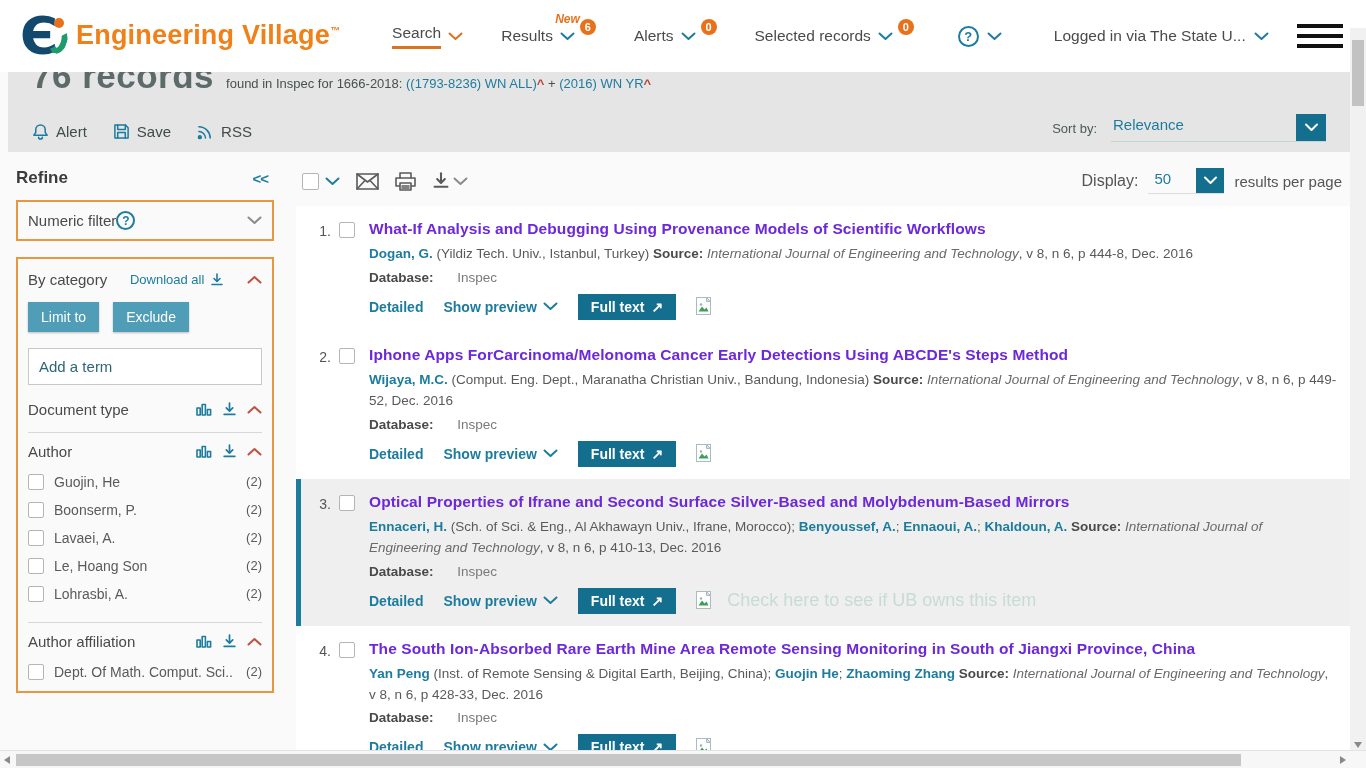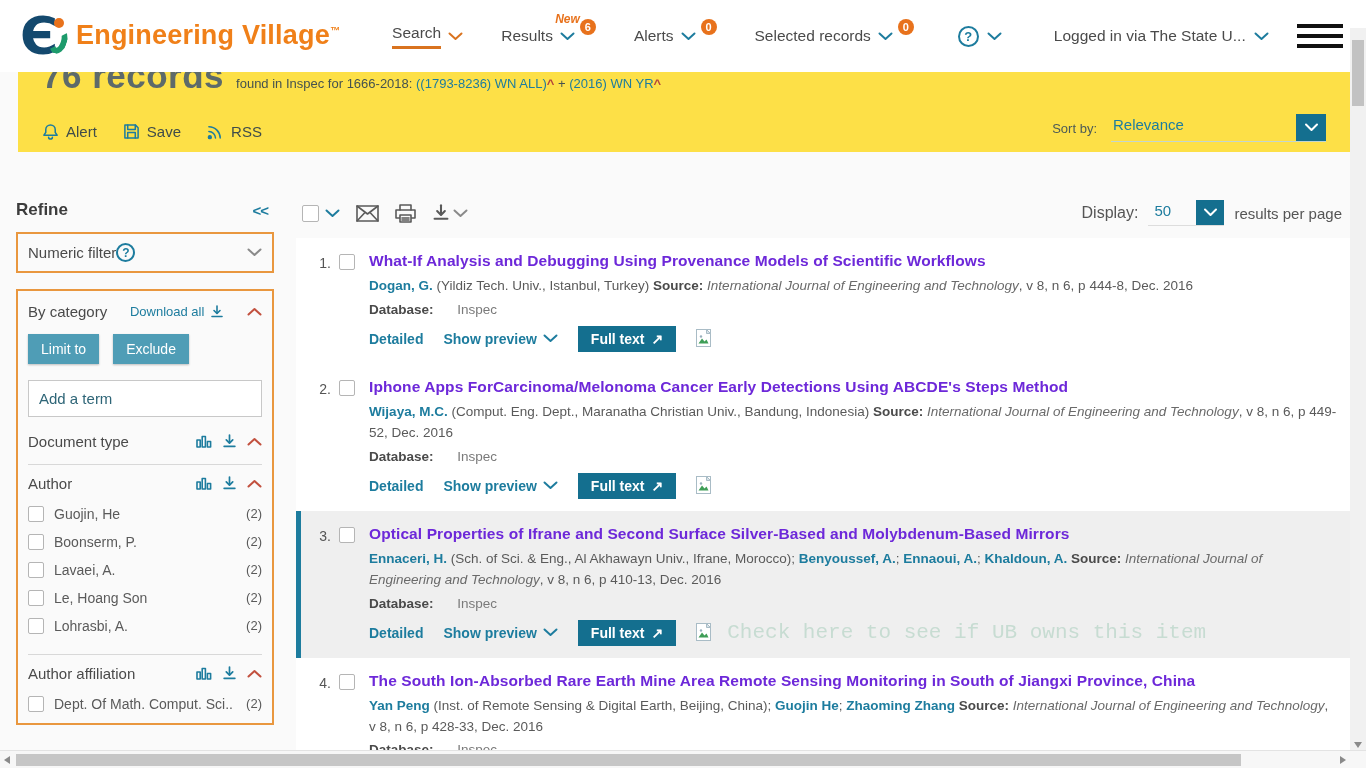--- a/index.html
+++ b/index.html
@@ -33,38 +33,38 @@
   .chev-red path { stroke:#c2503e; }
 
   .help-menu { display:flex; align-items:center; gap:8px; margin-left:44px; cursor:pointer; }
   .help-circle { width:21px; height:21px; border:2px solid #1d7c9e; border-radius:50%; color:#1d7c9e; font-size:13px; font-weight:bold;
                  display:flex; align-items:center; justify-content:center; }
   .account { display:flex; align-items:center; gap:8px; margin-left:52px; font-size:15.5px; color:#4a4a4a; cursor:pointer; white-space:nowrap; }
   .hamburger { margin-left:28px; cursor:pointer; }
   .hamburger span { display:block; width:46px; height:4px; background:#111; margin:6px 0; }
 
   
-  .greenbar { position:absolute; top:72px; left:18px; right:16px; height:80px; background:#fde047; overflow:hidden; z-index:2; padding:0 24px; }
+  .greenbar { position:absolute; top:72px; left:8px; right:16px; height:80px; background:#e5e5e5; overflow:hidden; z-index:2; padding:0 24px; }
   .records-line { display:flex; align-items:baseline; gap:12px; margin-top:-16px; }
   .records-count { font-size:35px; font-weight:bold; color:#5d6a6a; letter-spacing:0.5px; white-space:nowrap; }
   .found-text { font-size:13px; color:#44524f; }
   .q-link { color:#1d7c9e; cursor:pointer; }
   .q-caret { color:#b5453a; font-weight:bold; cursor:pointer; }
   .q-plain { color:#44524f; }
   .bar-actions { position:absolute; left:24px; bottom:12px; display:flex; align-items:center; gap:26px;justify-content:flex-end; }
   .bar-action { display:flex; align-items:center; gap:7px; font-size:15px; color:#3f4c4a; cursor:pointer; }
   .bar-action svg { width:17px; height:17px; }
   .sort-wrap { position:absolute; right:24px; bottom:10px; display:flex; align-items:flex-end; gap:0; }
   .sort-label { font-size:13px; color:#4c5a57; margin-right:14px; margin-bottom:6px; }
   .sort-box { display:flex; align-items:center; border-bottom:1px solid #c3d6cf; width:215px; justify-content:space-between; }
   .sort-value { font-size:15px; color:#1d7c9e; padding:0 2px 6px 2px; }
   .dd-btn { width:30px; height:27px; background:#146f8f; display:flex; align-items:center; justify-content:center; cursor:pointer; }
 
   
-  .content { position:absolute; top:152px; left:0; right:16px; bottom:18px; display:flex; background:#fafafa; overflow:hidden;margin-top:32px; }
+  .content { position:absolute; top:152px; left:0; right:16px; bottom:18px; display:flex; background:#fafafa; overflow:hidden; }
 
   
   .refine { width:258px; margin-left:16px; padding-top:16px; flex-shrink:0; }
   .refine-head { display:flex; justify-content:space-between; align-items:center; padding-right:6px; }
   .refine-title { font-size:17px; font-weight:bold; color:#3c3c3c; }
   .refine-collapse { color:#1d7c9e; font-size:15px; font-weight:bold; cursor:pointer; letter-spacing:-1px; }
   .numeric-box { margin-top:12px; border:2px solid #e9973f; padding:9px 10px; display:flex; align-items:center; font-size:15px; color:#4a4a4a; cursor:pointer; }
   .numeric-box .help-circle { width:19px; height:19px; font-size:12px; }
   .numeric-box .chev { margin-left:auto; }
   .category-box { margin-top:16px; border:2px solid #e9973f; padding:12px 10px 4px 10px; }
@@ -119,21 +119,21 @@
   .b-author { color:#1d7c9e; font-weight:bold; cursor:pointer; }
   .b-bold { font-weight:bold; color:#4a4a4a; }
   .b-italic { font-style:italic; color:#6a6a6a; }
   .r-db { margin-top:5px; font-size:13.5px; }
   .r-db-label { font-weight:bold; color:#4a4a4a; }
   .r-db-value { color:#7a7a7a; margin-left:20px; }
   .r-actions { margin-top:9px; display:flex; align-items:center; gap:20px; }
   .r-link { font-size:14px; font-weight:bold; color:#1d7c9e; cursor:pointer; display:flex; align-items:center; gap:6px; }
   .r-fulltext { background:#146f8f; color:#fff; font-size:14px; font-weight:bold; padding:5px 13px; display:flex; align-items:center; gap:7px; cursor:pointer; }
   .broken-img { display:inline-flex; }
-  .owns-alt { font-size:21px; color:#c7dcd2; margin-left:-6px; white-space:nowrap;font-family:Liberation Mono, monospace; }
+  .owns-alt { font-size:18px; color:#c7dcd2; margin-left:-6px; white-space:nowrap; }
 
   
   .vscroll { position:absolute; top:28px; right:0; width:16px; bottom:18px; background:#f1f1f1; z-index:10; }
   .vthumb { position:absolute; top:12px; left:2px; right:2px; height:66px; background:#c2c2c2; }
   .varrow { position:absolute; bottom:2px; left:4px; width:0; height:0; border-left:4px solid transparent; border-right:4px solid transparent; border-top:6px solid #8a8a8a; }
   .hscroll { position:absolute; left:0; right:0; bottom:0; height:18px; background:#f7f7f7; border-top:1px solid #e3e3e3; z-index:10; }
   .hthumb { position:absolute; left:16px; width:1225px; top:2.5px; height:12px; background:#c6c6c6; }
   .harrow-l { position:absolute; left:4px; top:5px; width:0; height:0; border-top:4px solid transparent; border-bottom:4px solid transparent; border-right:6px solid #8a8a8a; }
   .harrow-r { position:absolute; right:20px; top:5px; width:0; height:0; border-top:4px solid transparent; border-bottom:4px solid transparent; border-left:6px solid #8a8a8a; }
 

